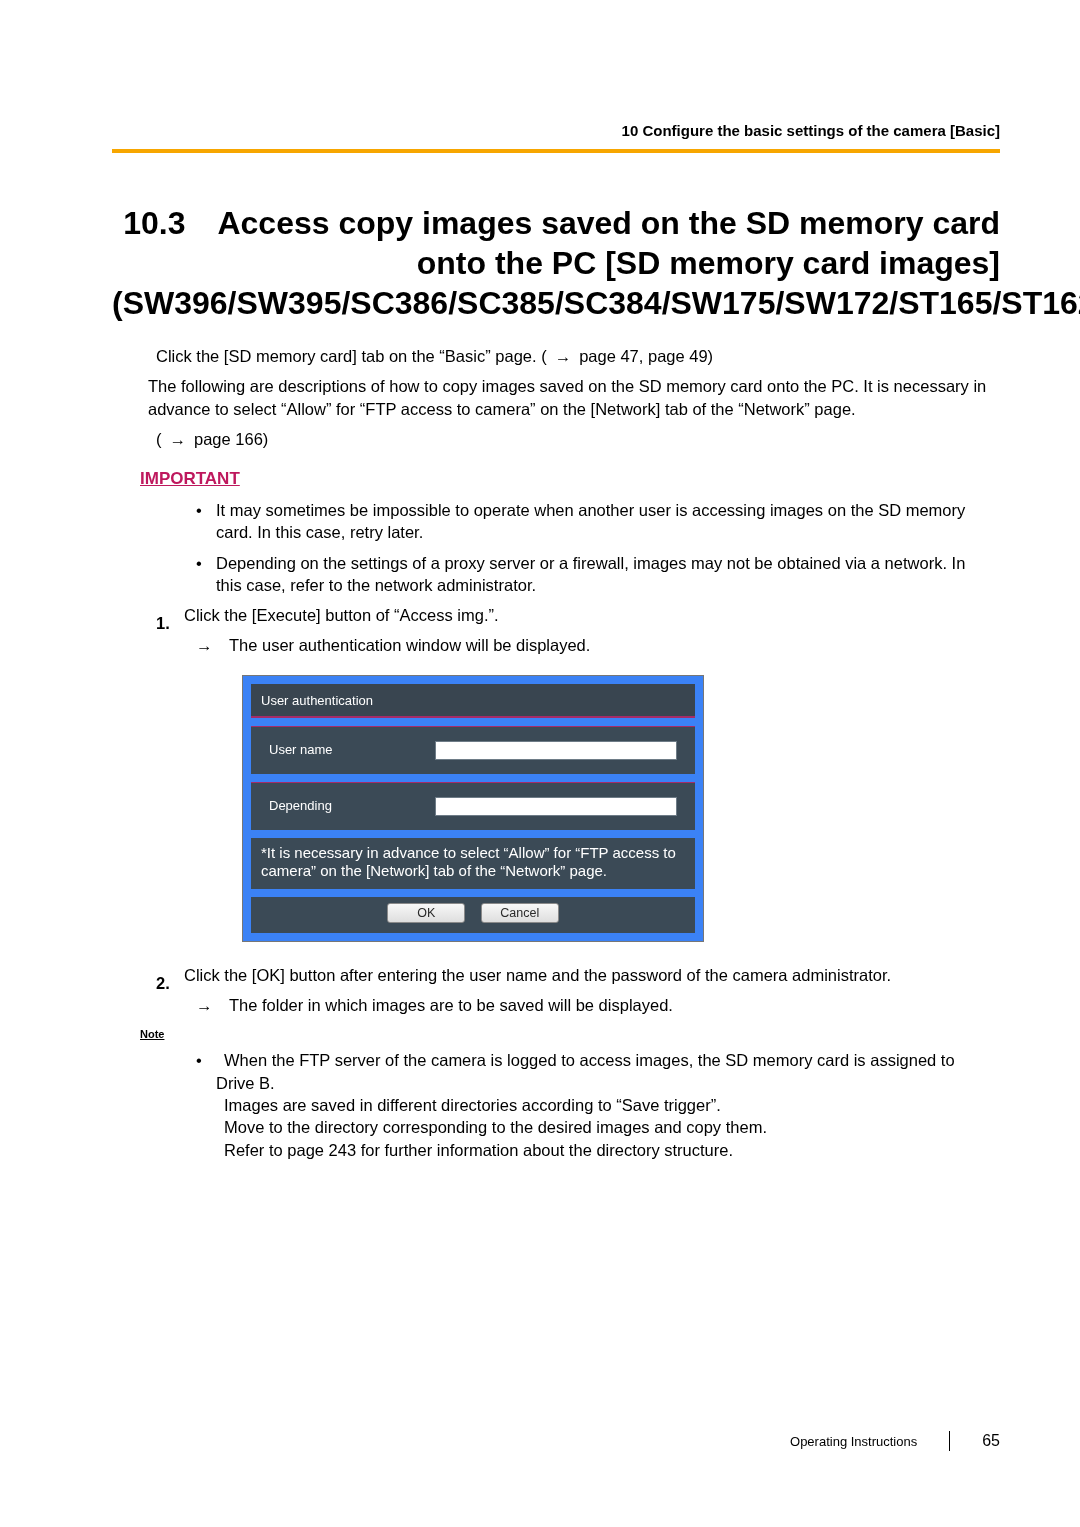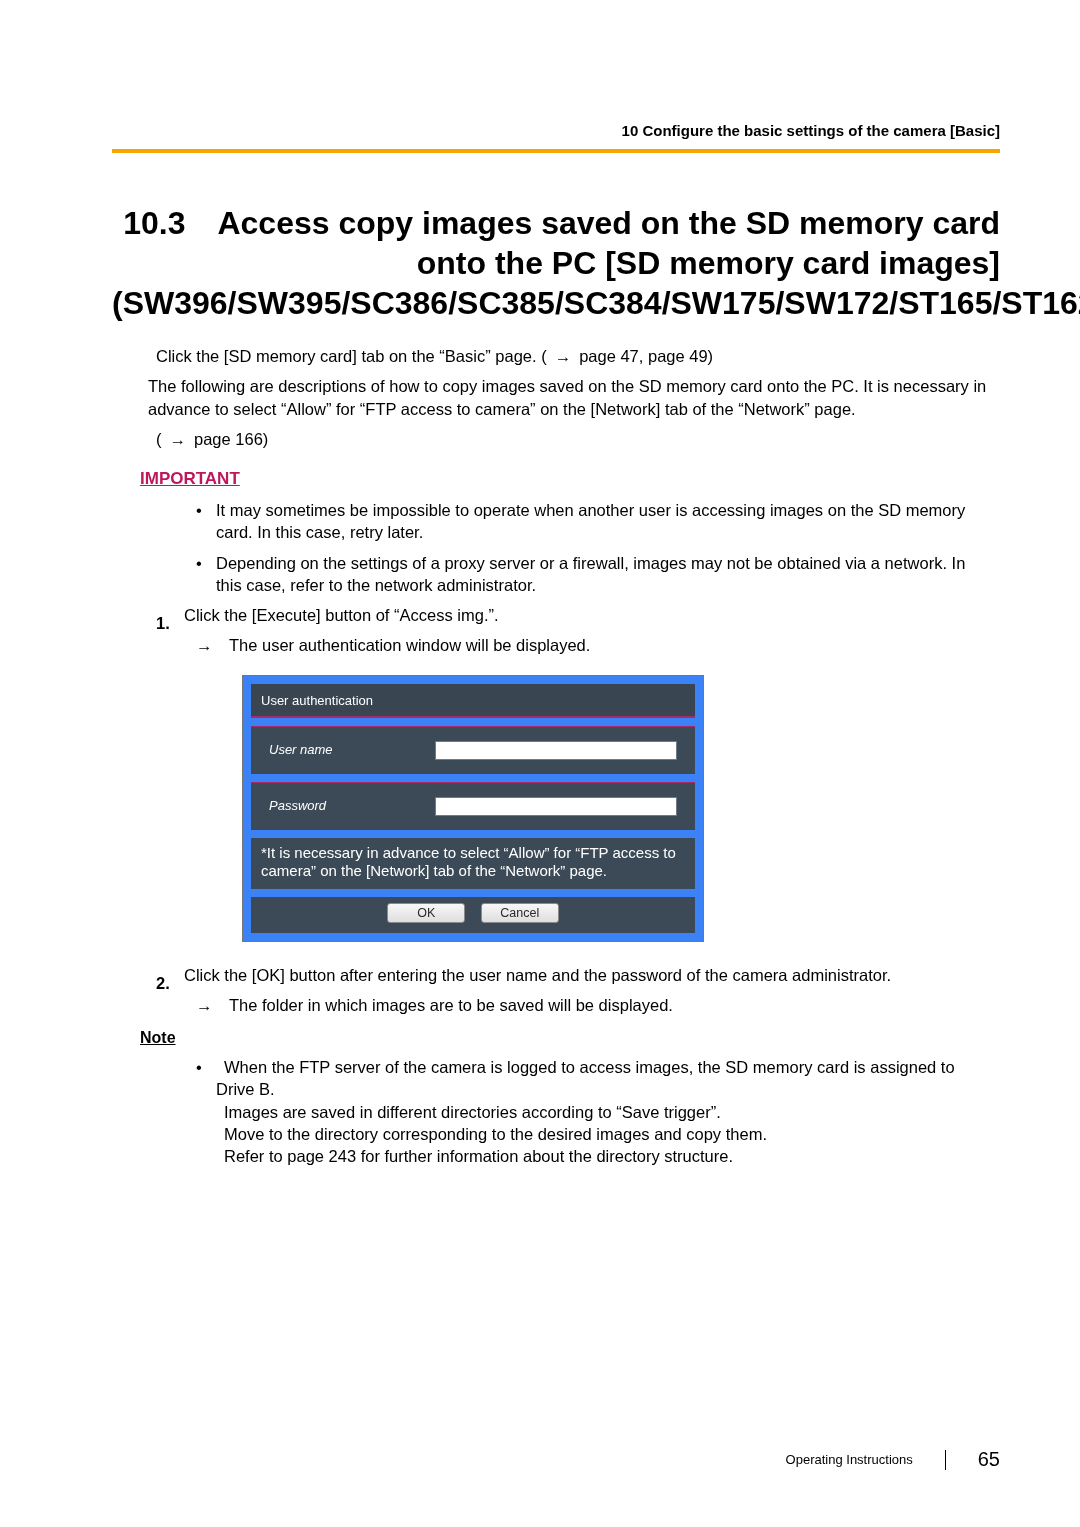--- a/index.html
+++ b/index.html
@@ -94,21 +94,20 @@
   }
   .dialog .row {
     display: flex;
     align-items: center;
     padding: 6px 10px;
     border-top: 1px solid #a62b68;
     background: #3b4a56;
   }
   .dialog .row .lbl {
     width: 150px;
-    font-style: italic;
   }
   .dialog .row input {
     flex: 1;
     height: 19px;
     background: #fff;
     border: 1px solid #6e7c87;
   }
   .dialog .note {
     padding: 6px 10px 8px 10px;
     font-size: 15px;
@@ -128,37 +127,37 @@
     border: 1px solid #8a8a8a;
     border-radius: 3px;
     font-size: 12.5px;
     color: #2a2a2a;
     cursor: pointer;
   }
   .note-title {
     font-weight: bold;
     text-decoration: underline;
     margin: 10px 0 6px 0;
-    font-size: 16px;
+    font-size: 11px;
   }
   .footer {
     position: absolute;
-    bottom: 56px;
+    bottom: 76px;
     right: 80px;
     font-size: 13px;
     display: flex;
     align-items: center;
     gap: 16px;
   }
   .footer .sep {
     border-left: 1px solid #000;
     height: 20px;
   }
   .footer .pn {
-    font-size: 20px;
+    font-size: 16px;
   }
 </style>
 </head>
 <body>
 
 <div class="page">
   <div class="running-header">10 Configure the basic settings of the camera [Basic]</div>
   <div class="orange-rule"></div>
 
   <h1>10.3 Access copy images saved on the SD memory card onto the PC [SD memory card images] (SW396/SW395/SC386/SC385/SC384/SW175/SW172/ST165/ST162)</h1>
@@ -184,21 +183,21 @@
         <span>Click the [Execute] button of “Access img.”.</span>
         <div class="arrow-line">→ The user authentication window will be displayed.</div>
 
         <div class="dialog">
           <div class="titlebar">User authentication</div>
           <div class="row">
             <div class="lbl">User name</div>
             <input type="text" style="">
           </div>
           <div class="row">
-            <div class="lbl">Password</div>
+            <div class="lbl">Depending</div>
             <input type="password" style="">
           </div>
           <div class="note">*It is necessary in advance to select “Allow” for “FTP access to camera” on the [Network] tab of the “Network” page.</div>
           <div class="btnrow">
             <button>OK</button>
             <button>Cancel</button>
           </div>
         </div>
       </li>
 

